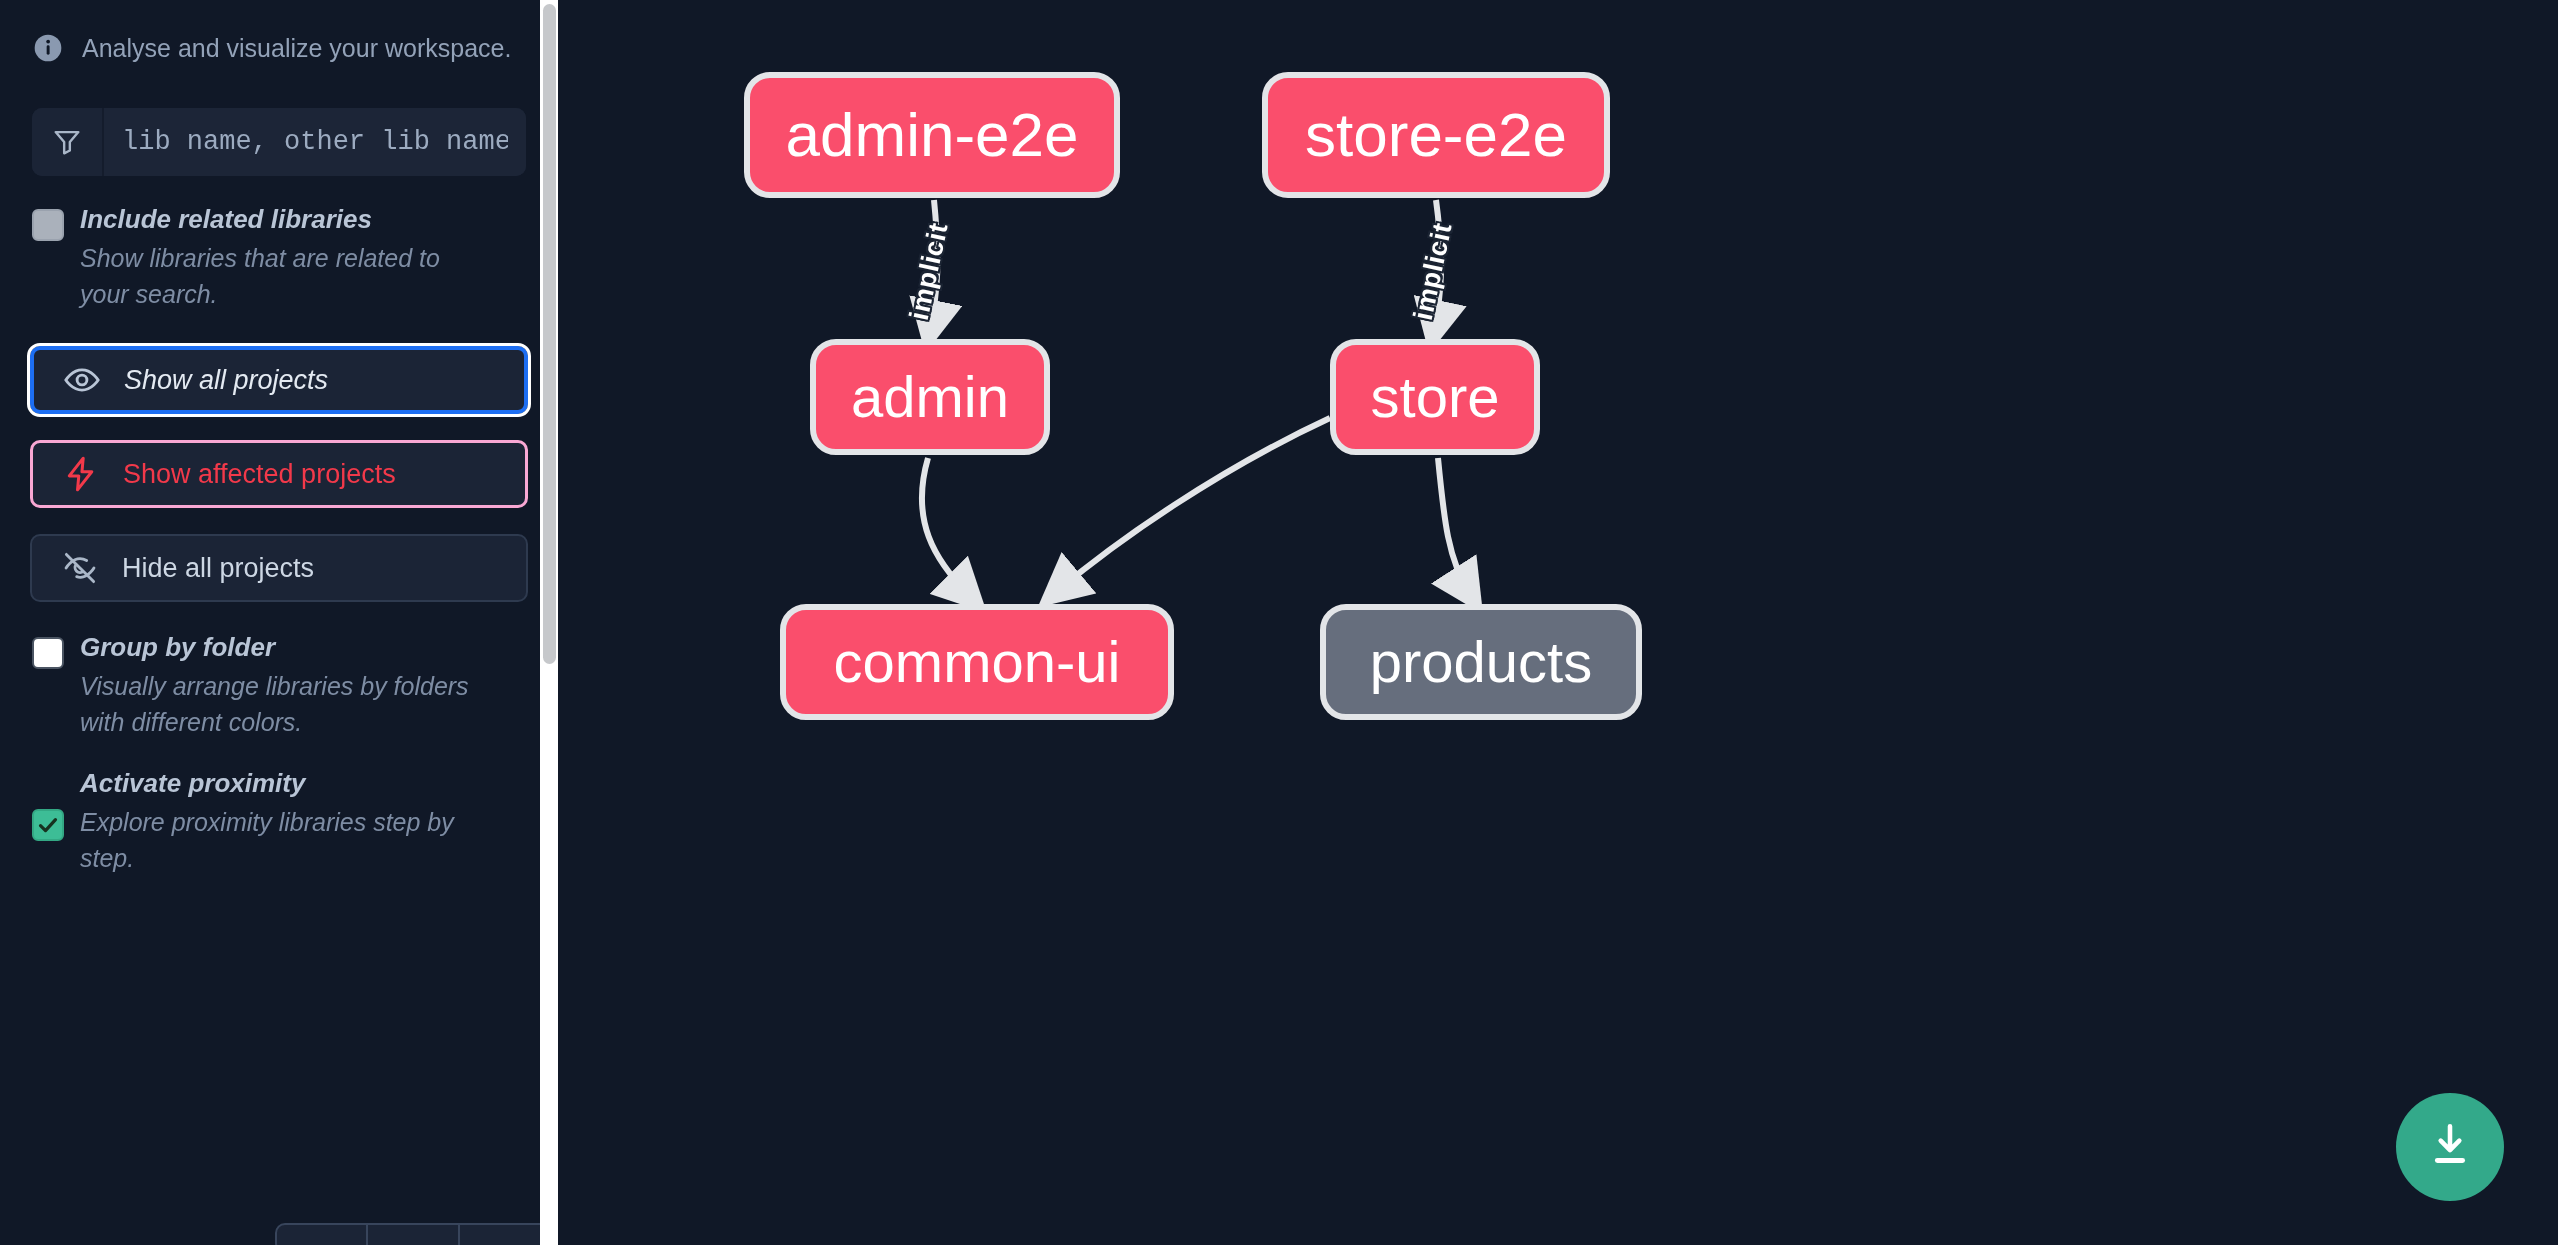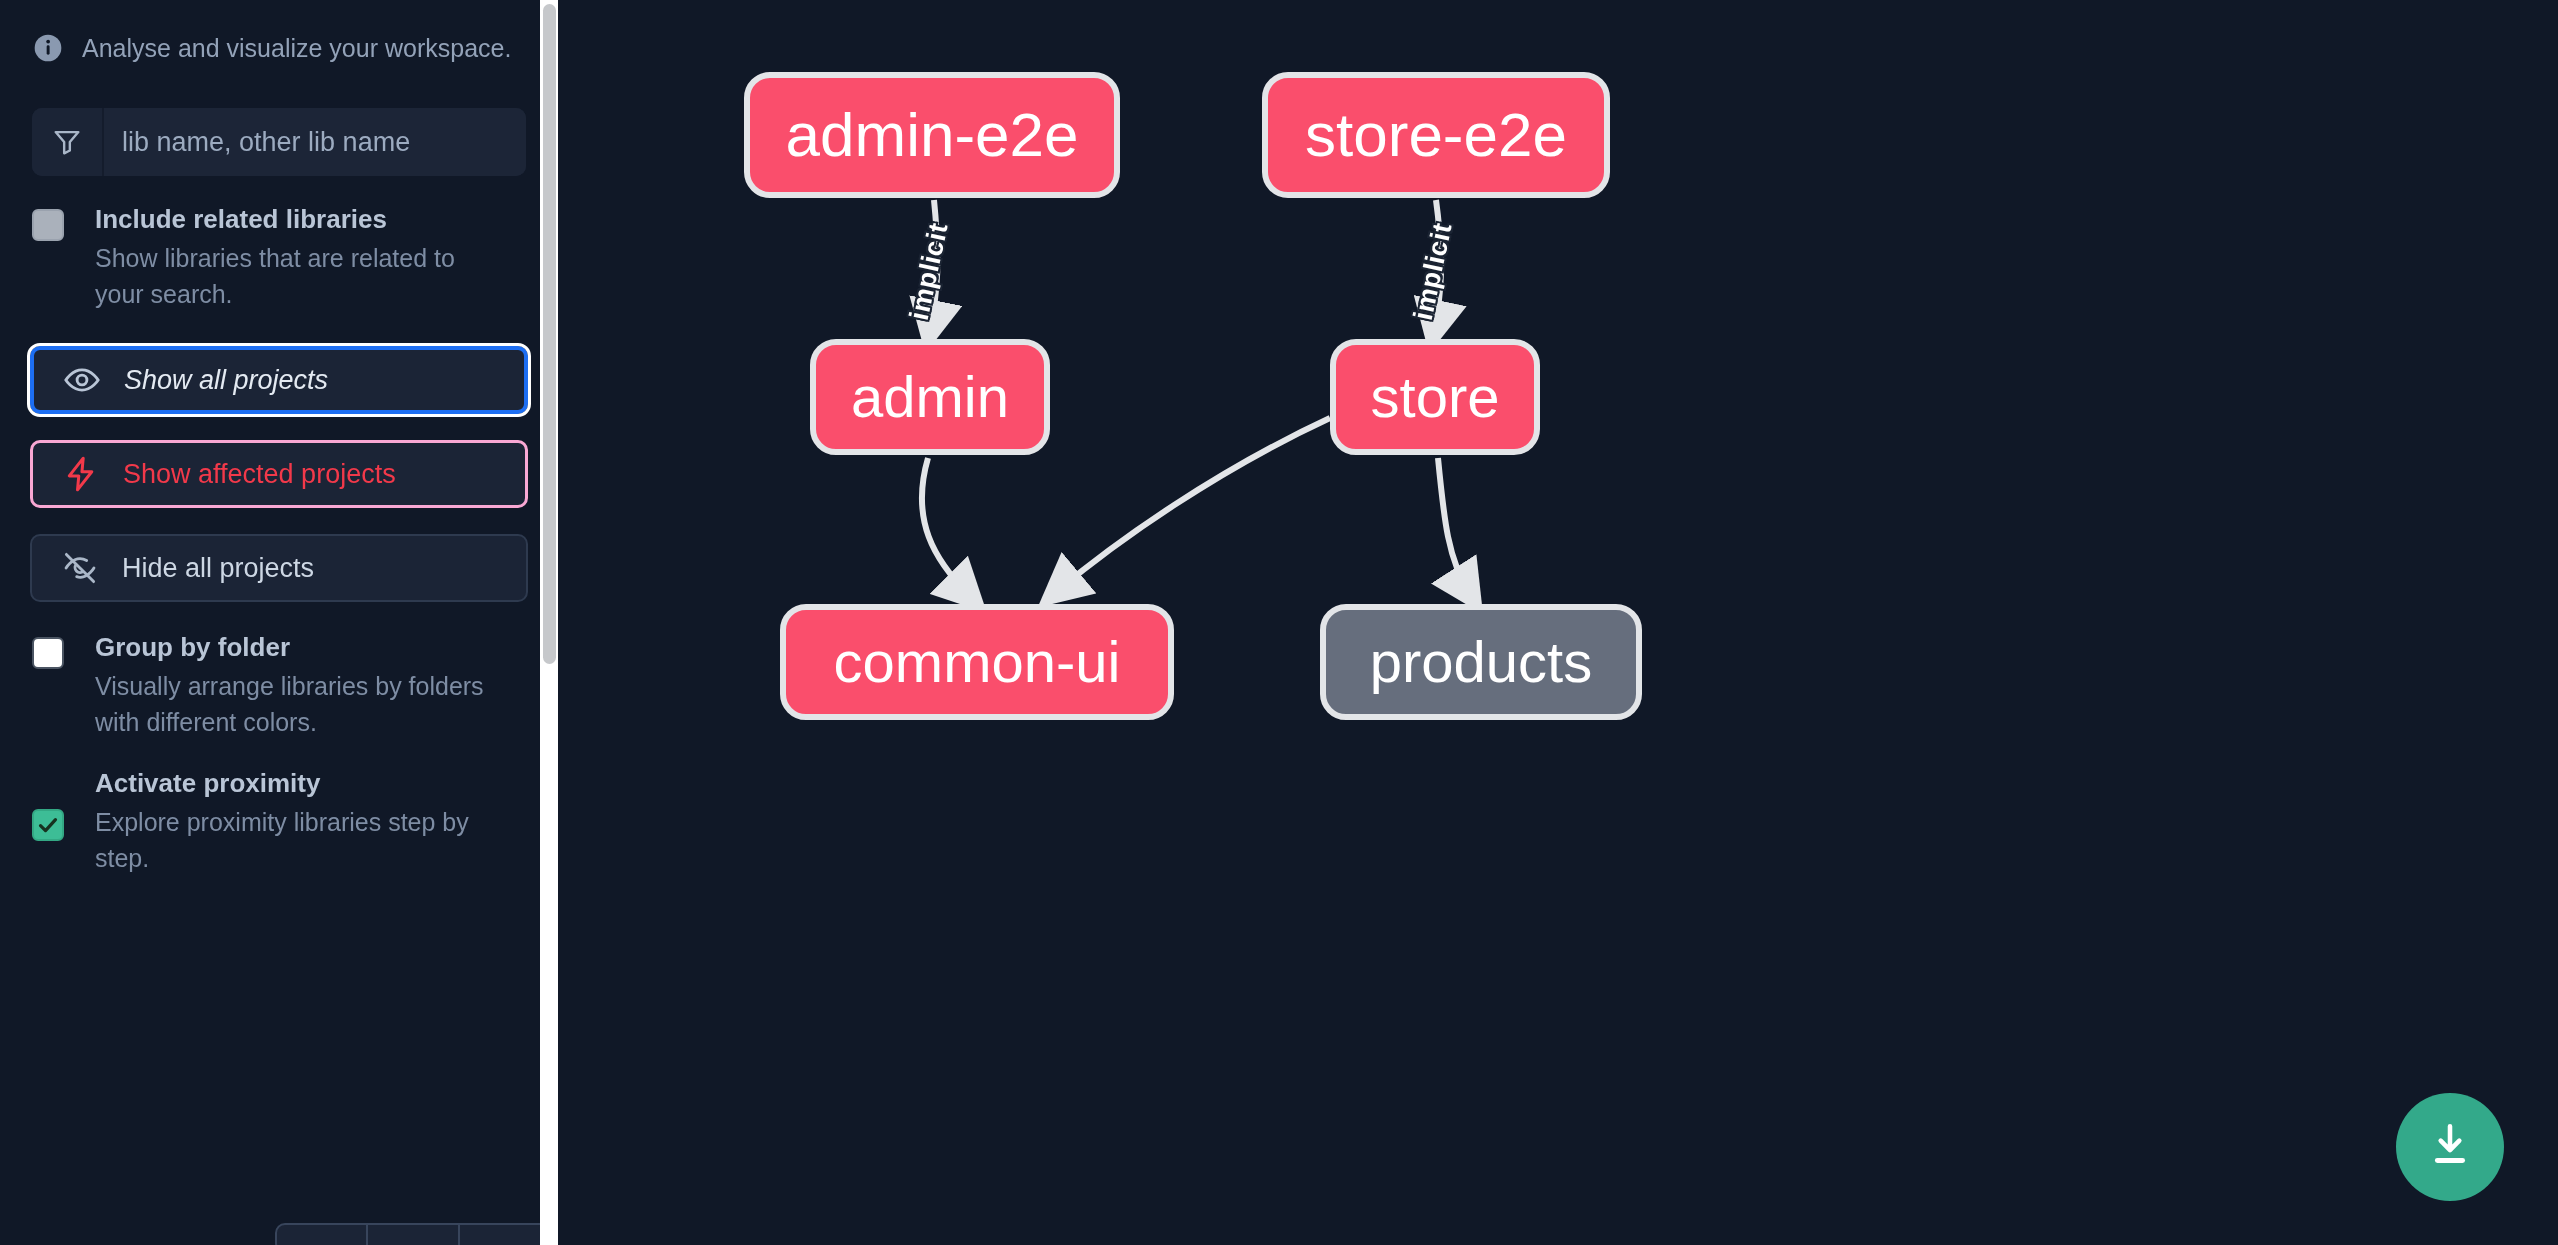--- a/index.html
+++ b/index.html
@@ -74,42 +74,42 @@
     background: #1b2436;
   }
   .filter-input {
     flex: 1 1 auto;
     background: #1c2537;
     border: 0;
     outline: none;
     color: #c3cedd;
     font-size: 27px;
     padding: 0 18px;
-    font-family: Liberation Sans, sans-serif;
+    font-family: Liberation Mono, monospace;
   }
   .filter-input::placeholder { color: #9cabc0; }
 
   
   .check-block {
     display: flex;
     padding: 0 32px;
     margin-top: 26px;
   }
   .cb {
     flex: 0 0 32px;
     width: 32px; height: 32px;
     border-radius: 6px;
     margin-top: 7px;
     display: flex; align-items: center; justify-content: center;
   }
   .cb-disabled { background: #aab1bb; border: 2px solid #9aa2ae; }
   .cb-empty    { background: #ffffff; border: 2px solid #4b5563; }
   .cb-checked  { background: #3dbd96; border: 2px solid #33a884; }
   .cb-checked svg { width: 24px; height: 24px; }
-  .check-texts { margin-left: 31px; max-width: 400px; }
+  .check-texts { margin-left: 16px; max-width: 400px; font-style: italic; }
   .check-label {
     color: #b9c5d6;
     font-size: 26px;
     font-weight: 700;
     line-height: 1.35;
   }
   .check-desc {
     color: #7e8da4;
     font-size: 25px;
     line-height: 1.42;

